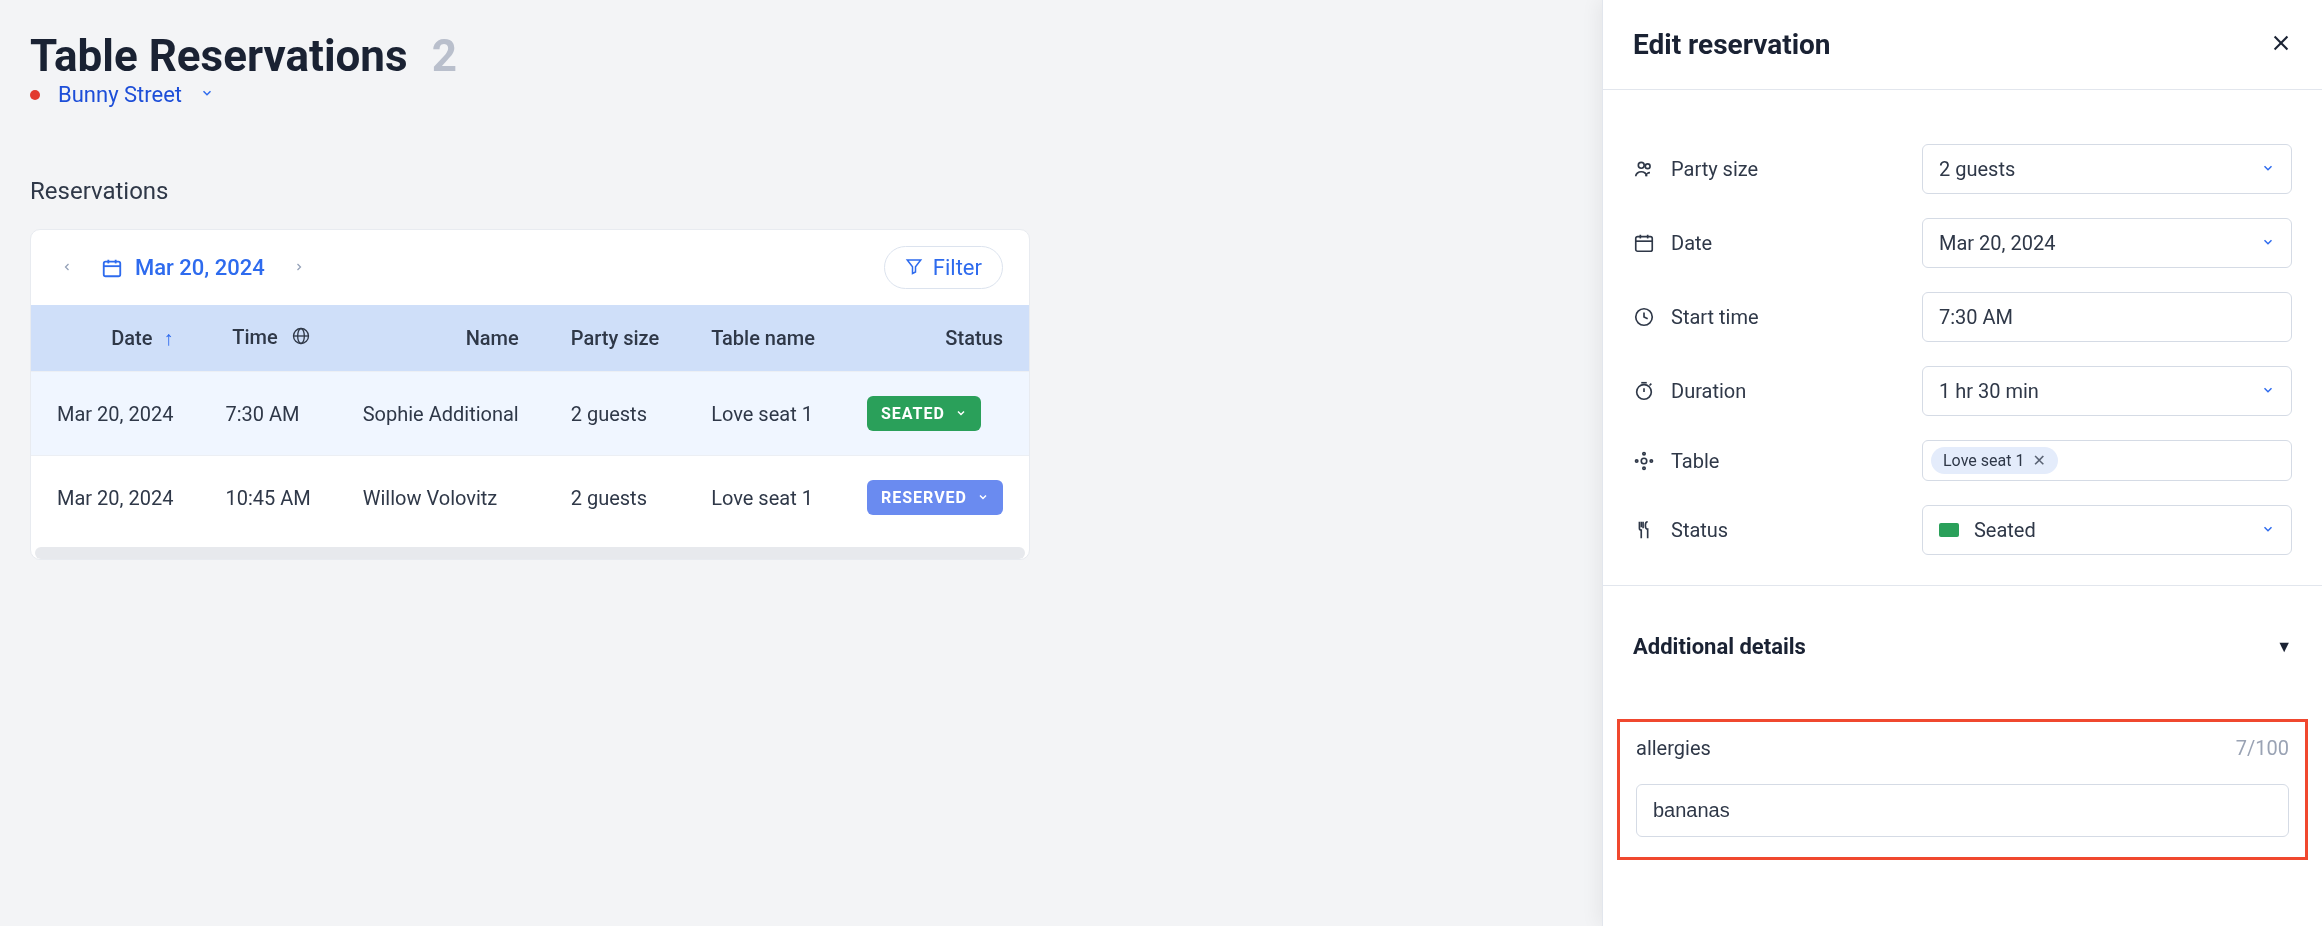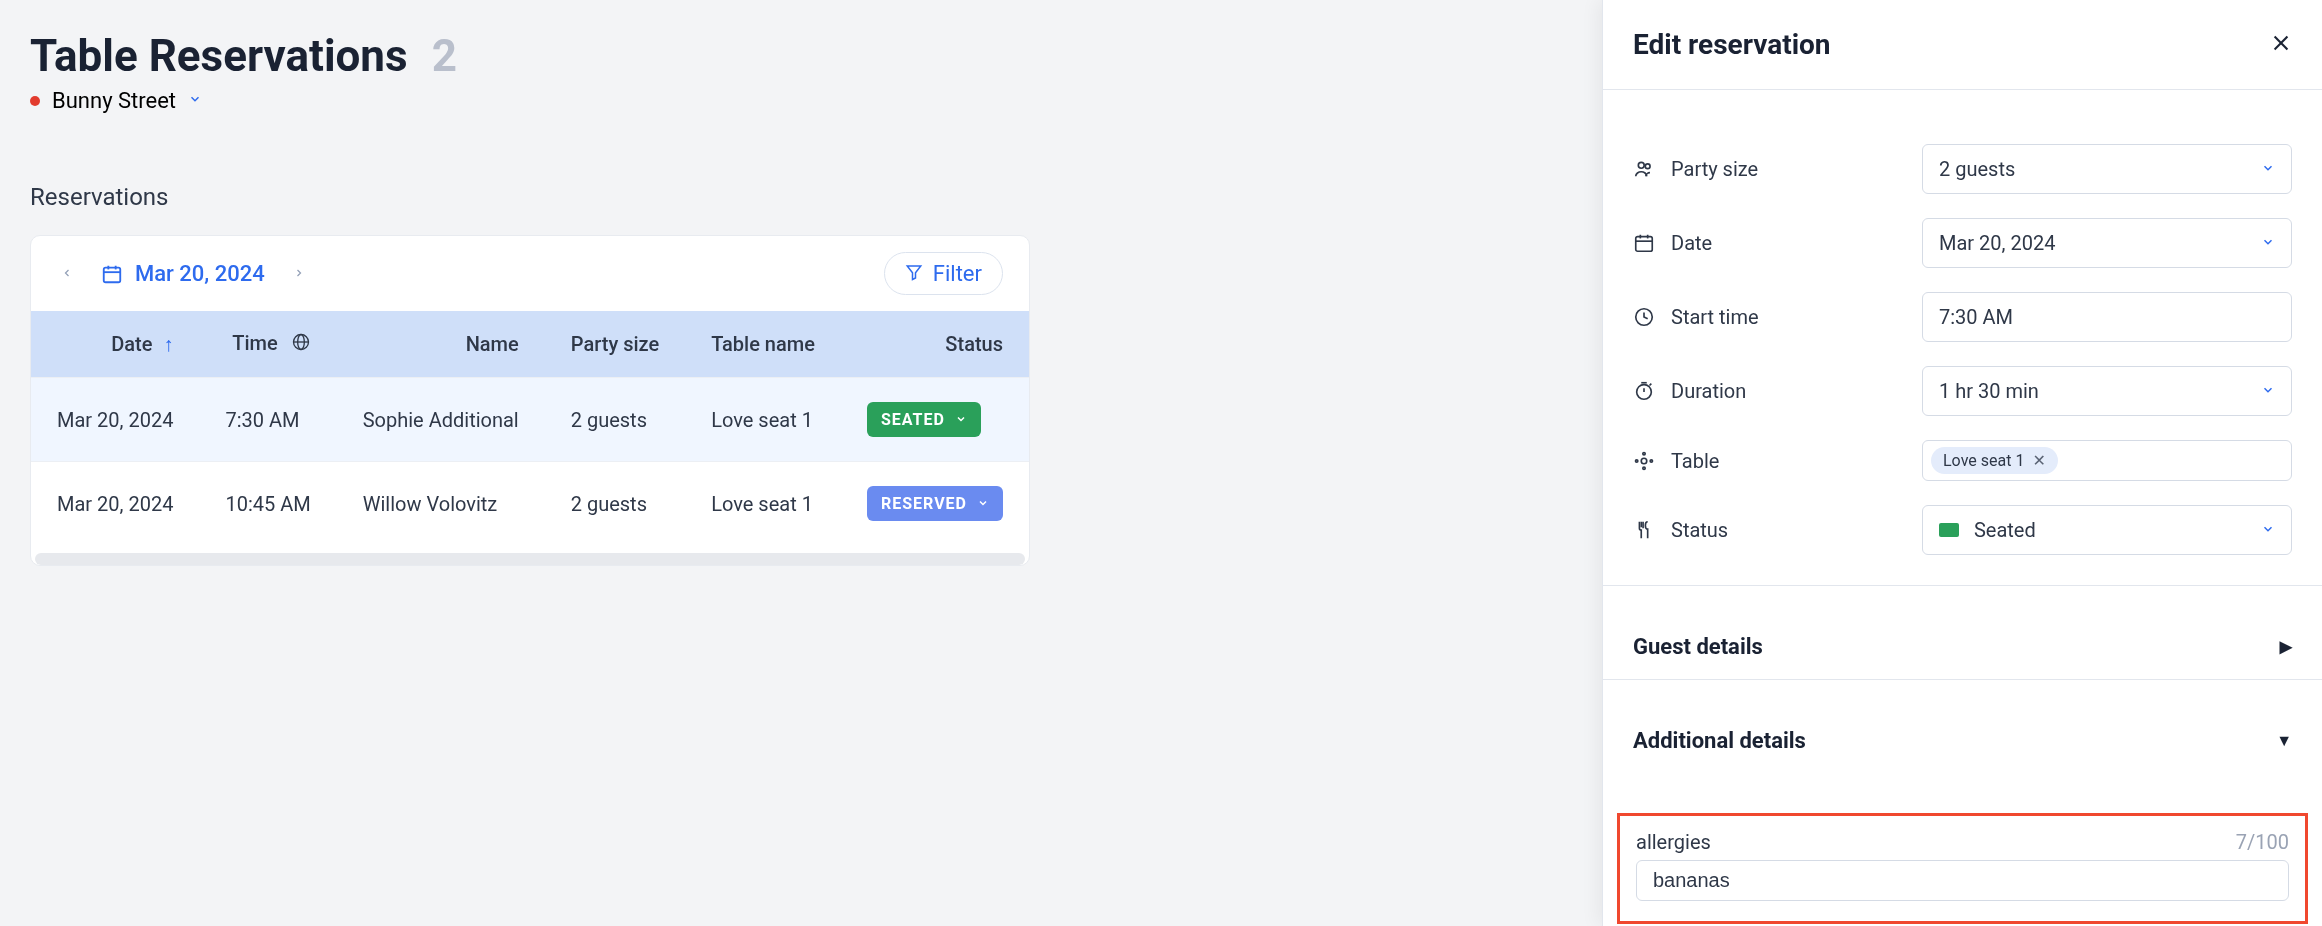--- a/index.html
+++ b/index.html
@@ -38,24 +38,23 @@
     font-weight: 700;
     color: var(--text-dark);
     margin: 0;
   }
   .page-count {
     font-size: 44px;
     font-weight: 700;
     color: #B9BFCC;
   }
   .location-row {
-    display:flex; align-items:center; gap:12px;
-    margin-top: 6px;
+    display:flex; align-items:center; gap:18px;
     font-size: 22px;
-    color: #000000;
+    color: #1d4ed8;
   }
   .red-dot { width:10px; height:10px; border-radius:50%; background:#E23B2E; display:inline-block; }
   .chev { color: var(--blue); font-size:16px; }
 
   .section-label {
     margin-top: 70px;
     font-size: 24px;
     color: #2F3848;
   }
 
@@ -173,23 +172,23 @@
   .additional-block {
     margin: 12px 14px 0 14px;
     border: 3px solid var(--highlight-red);
     border-radius: 0;
     padding: 14px 16px 20px 16px;
   }
   .add-header { display:flex; justify-content:space-between; align-items:center; font-size:20px; }
   .add-header .field-name { color:#2F3848; }
   .add-header .counter { color:#9AA3B4; }
   .add-input {
-    margin-top:6px; width:100%;
+    margin-top:24px; width:100%;
     border:1px solid #D5DBE5; border-radius:6px;
-    padding: 8px 16px; font-size:20px; color:#2F3848; background:#fff;
+    padding: 14px 16px; font-size:20px; color:#2F3848; background:#fff;
   }
 
   
   [data-interactable="true"] { cursor:pointer; }
 </style>
 </head>
 <body>
 
 <div class="main">
   <div class="page-title-row">
@@ -433,24 +432,20 @@
         <span class="sel-chev" data-interactable="false">
           <svg width="14" height="14" viewBox="0 0 24 24" fill="none" stroke="currentColor" stroke-width="2.5">
               <polyline points="6 9 12 15 18 9"></polyline>
             </svg>
         </span>
       </div>
     </div>
 
   </div>
 
-  <div class="accordian" data-interactable="true">
-    <span data-interactable="false">Guest details</span>
-    <span class="tri" data-interactable="false">▶</span>
-  </div>
 
   <div class="accordian" style="border-bottom:none" data-interactable="true">
     <span data-interactable="false">Additional details</span>
     <span class="tri" data-interactable="false">▼</span>
   </div>
 
   <div class="additional-block" data-interactable="false">
     <div class="add-header">
       <span class="field-name" data-interactable="false">allergies</span>
       <span class="counter" data-interactable="false">7/100</span>

